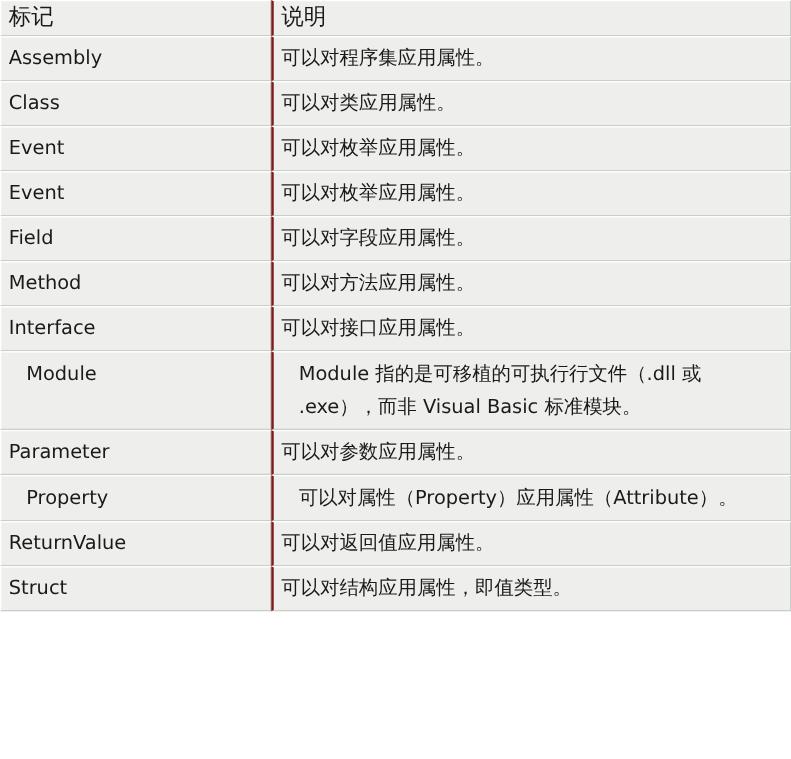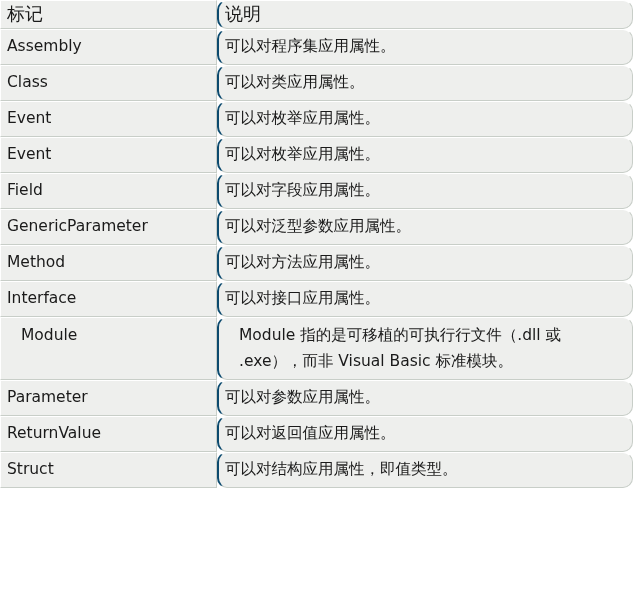--- a/index.html
+++ b/index.html
@@ -40,22 +40,21 @@
     font-size: 15.5px;
     line-height: 25px;
     color: #1a1a1a;
     box-sizing: border-box;
     overflow: hidden;
   }
 
   
   .doc-table tr > td + td,
   .doc-table tr > th + th {
-    border-left: 2px solid #0c4a6e;
-    border-radius: 10px;
+    border-left: 2px solid #7f1d1d;
   }
 
   .doc-table tr.hdr th {
     font-size: 18px;
     line-height: 22px;
     padding-top: 2px;
     padding-bottom: 3px;
   }
 
   .cell-tag {
@@ -101,39 +100,39 @@
       </tr>
       <tr>
         <td class="cell-tag">Event</td>
         <td class="cell-desc">可以对枚举应用属性。</td>
       </tr>
       <tr>
         <td class="cell-tag">Field</td>
         <td class="cell-desc">可以对字段应用属性。</td>
       </tr>
       <tr>
-        <td class="cell-tag">GenericParameter</td>
-        <td class="cell-desc">可以对泛型参数应用属性。</td>
-      </tr>
-      <tr>
         <td class="cell-tag">Method</td>
         <td class="cell-desc">可以对方法应用属性。</td>
       </tr>
       <tr>
         <td class="cell-tag">Interface</td>
         <td class="cell-desc">可以对接口应用属性。</td>
       </tr>
       <tr class="tall">
         <td class="cell-tag">Module</td>
         <td class="cell-desc">Module 指的是可移植的可执行行文件（.dll 或 .exe），而非 Visual Basic 标准模块。</td>
       </tr>
       <tr>
         <td class="cell-tag">Parameter</td>
         <td class="cell-desc">可以对参数应用属性。</td>
       </tr>
+      <tr class="tall">
+        <td class="cell-tag">Property</td>
+        <td class="cell-desc">可以对属性（Property）应用属性（Attribute）。</td>
+      </tr>
       <tr>
         <td class="cell-tag">ReturnValue</td>
         <td class="cell-desc">可以对返回值应用属性。</td>
       </tr>
       <tr>
         <td class="cell-tag">Struct</td>
         <td class="cell-desc">可以对结构应用属性，即值类型。</td>
       </tr>
     </tbody>
 </table>

